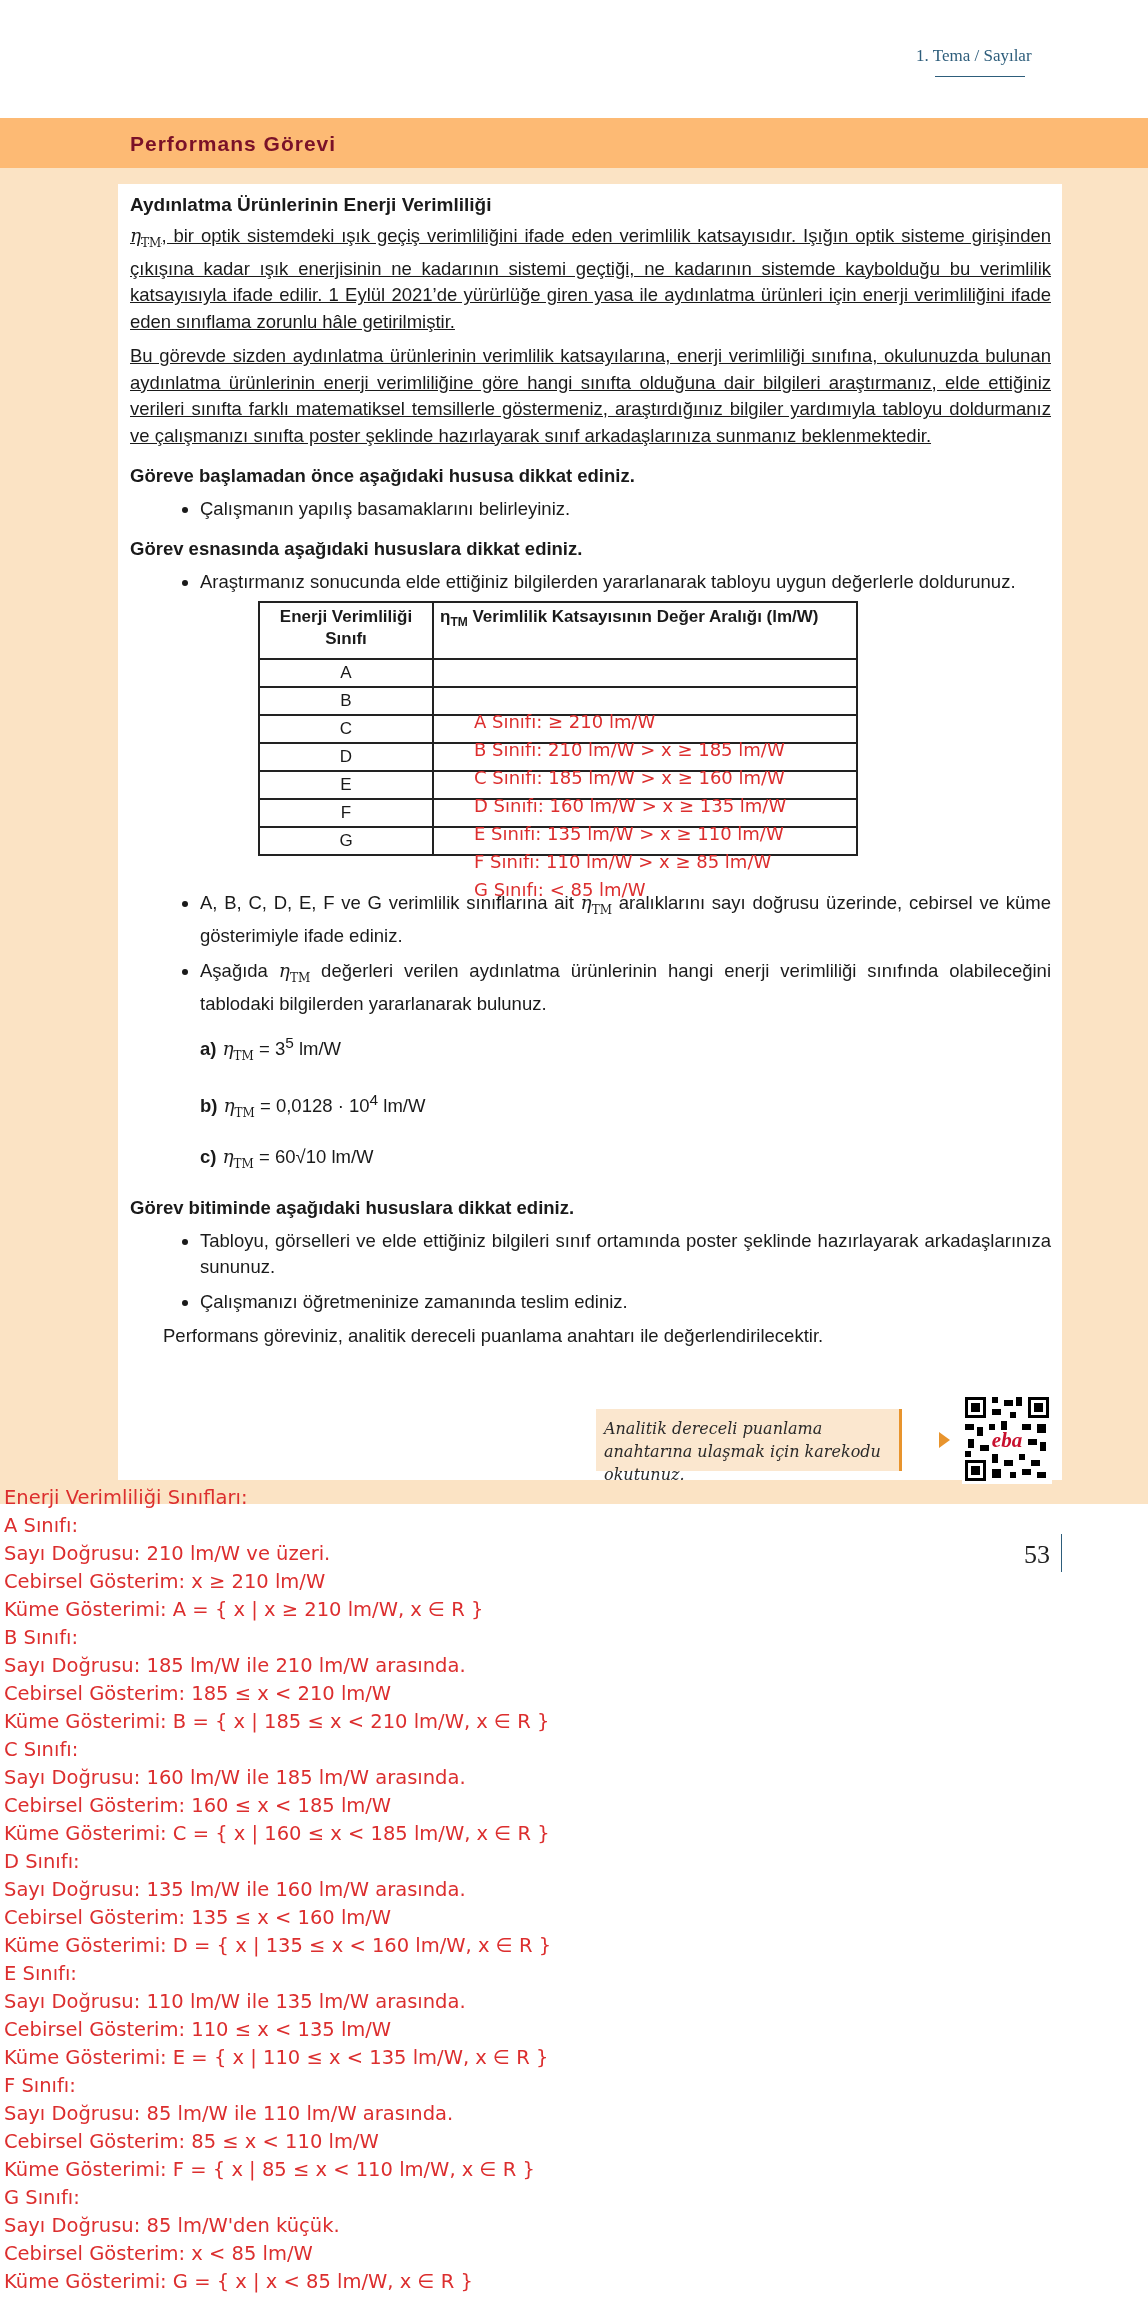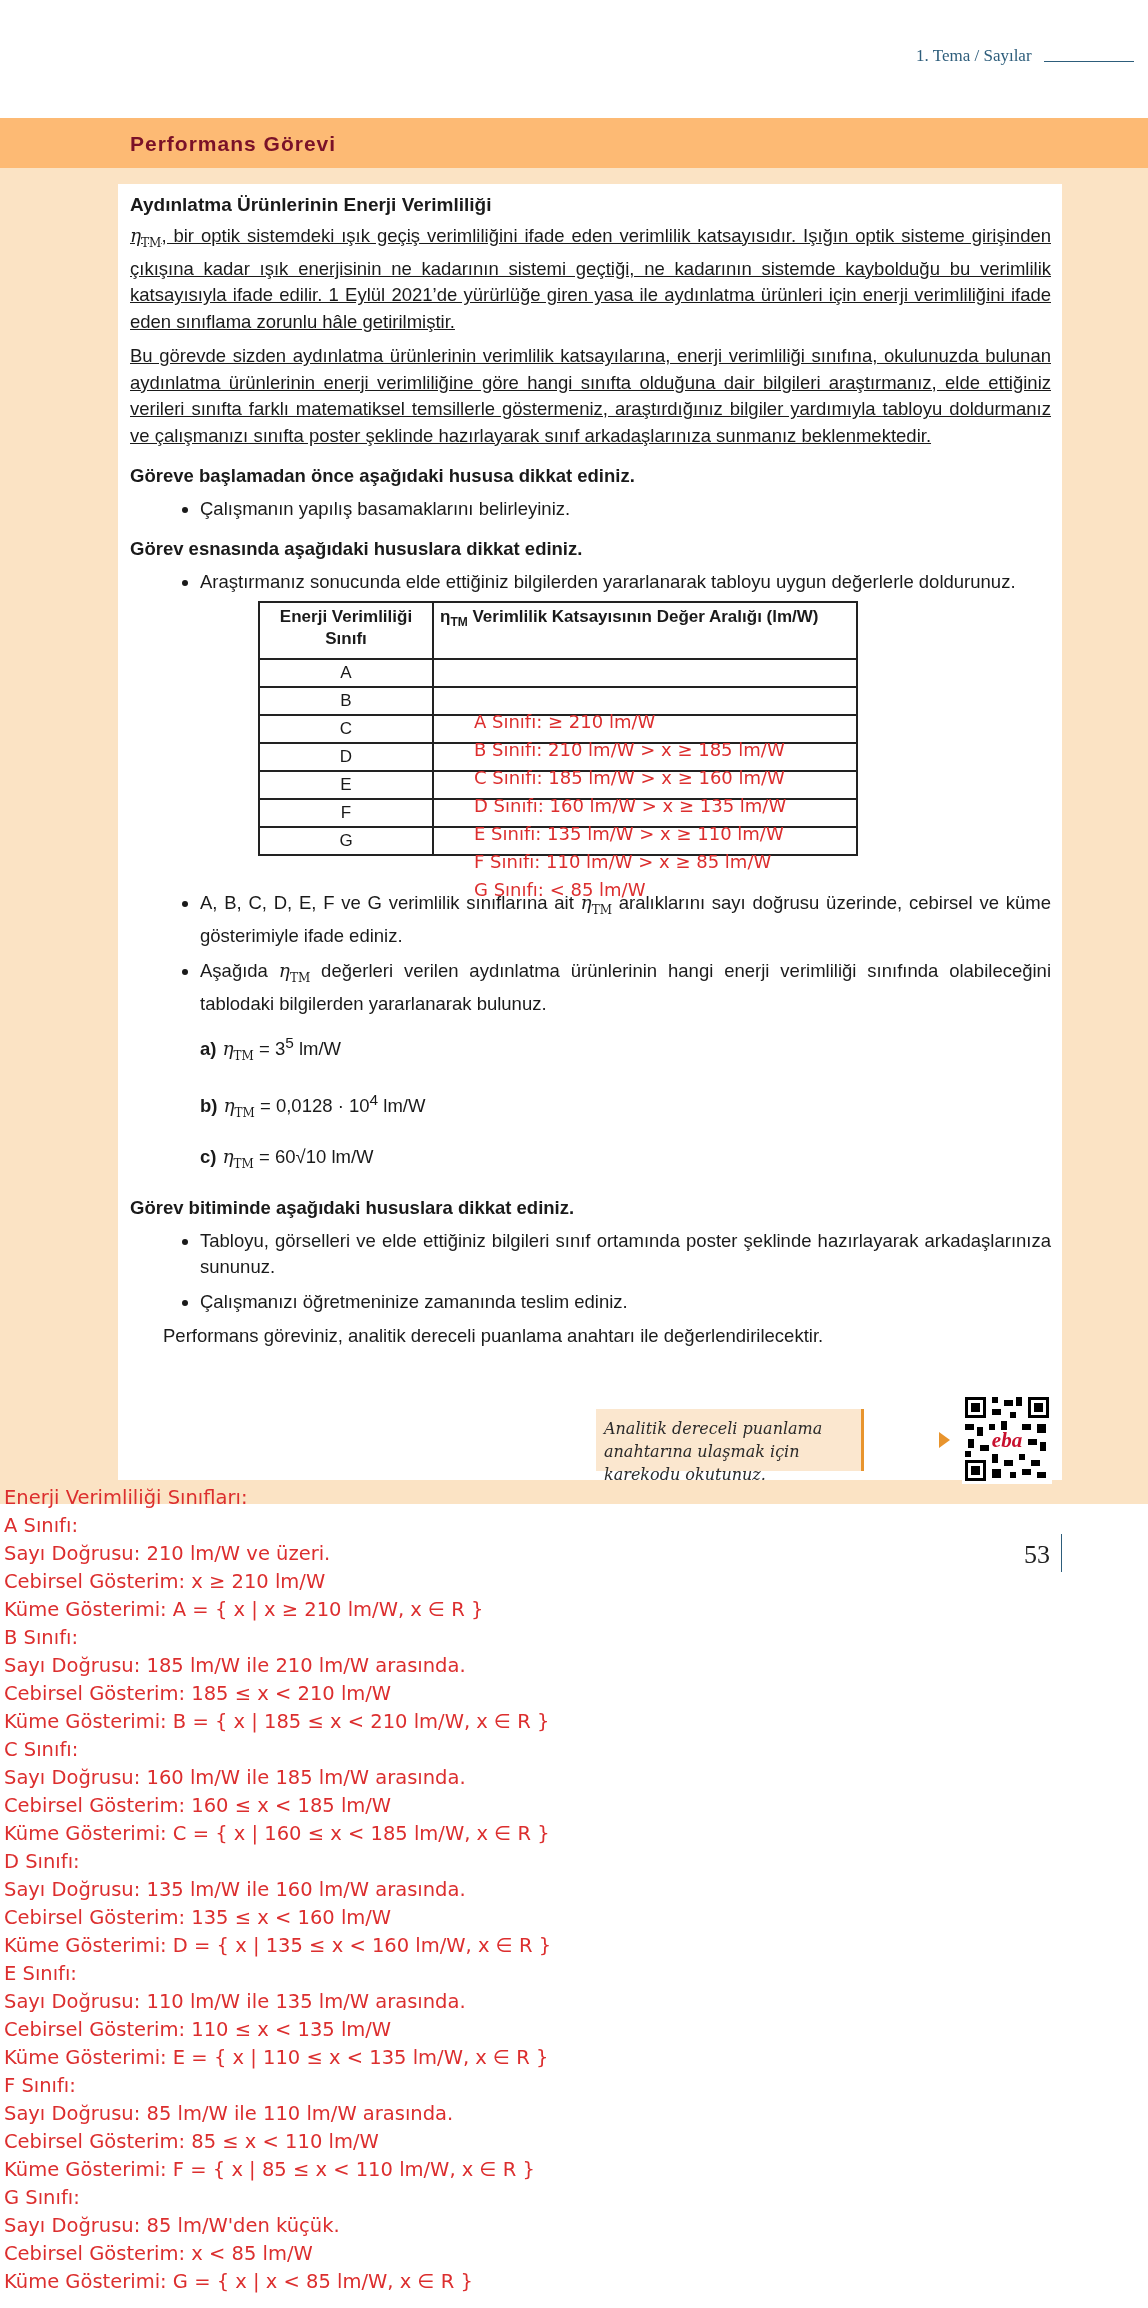--- a/index.html
+++ b/index.html
@@ -5,21 +5,21 @@
   html, body { margin: 0; padding: 0; }
   body {
     width: 1148px; height: 2308px; position: relative; overflow: hidden;
     background: #ffffff;
     font-family: "Liberation Sans", sans-serif;
     color: #1a1a1a;
   }
   .header-crumb {
     position: absolute; top: 46px; left: 916px;
     font-family: "Liberation Serif", serif; font-size: 17px; color: #2d5d7b;
-    display: flex; align-items: center;
+    display: flex; align-items: center; flex-direction: column;
   }
   .header-crumb .rule { width: 90px; height: 1px; background: #2d5d7b; margin-left: 12px; margin-top: 10px; }
   .band {
     position: absolute; top: 118px; left: 0; width: 1148px; height: 50px;
     background: #fdba74;
   }
   .band-title {
     position: absolute; left: 130px; top: 14px;
     font-family: "Liberation Sans", sans-serif; font-weight: bold; font-size: 21px;
     letter-spacing: 1px; color: #7a1128;
@@ -53,21 +53,21 @@
   .overlay-ranges {
     position: absolute; left: 474px; top: 708px;
     color: #dc2e2e; font-family: "DejaVu Sans", sans-serif; font-size: 18px; line-height: 28px;
   }
   .overlay-ranges div { white-space: nowrap; }
   .sub-items { margin: 12px 0 0 70px; }
   .sub-items div { margin-bottom: 18px; }
   .sub-items b { margin-right: 6px; }
   .closing { margin: 6px 0 0 33px; }
   .qr-note {
-    position: absolute; left: 596px; top: 1409px; width: 268px; height: 62px;
+    position: absolute; left: 596px; top: 1409px; width: 306px; height: 62px;
     background: #fbe7cf; border-right: 3px solid #e8942d;
     font-family: "DejaVu Serif", serif; font-style: italic; font-size: 16px; line-height: 23px;
     color: #2a2a2a; padding: 8px 0 0 8px; box-sizing: border-box;
   }
   .qr-arrow {
     position: absolute; left: 939px; top: 1432px; width: 0; height: 0;
     border-top: 8px solid transparent; border-bottom: 8px solid transparent;
     border-left: 11px solid #e8942d;
   }
   .qr {

